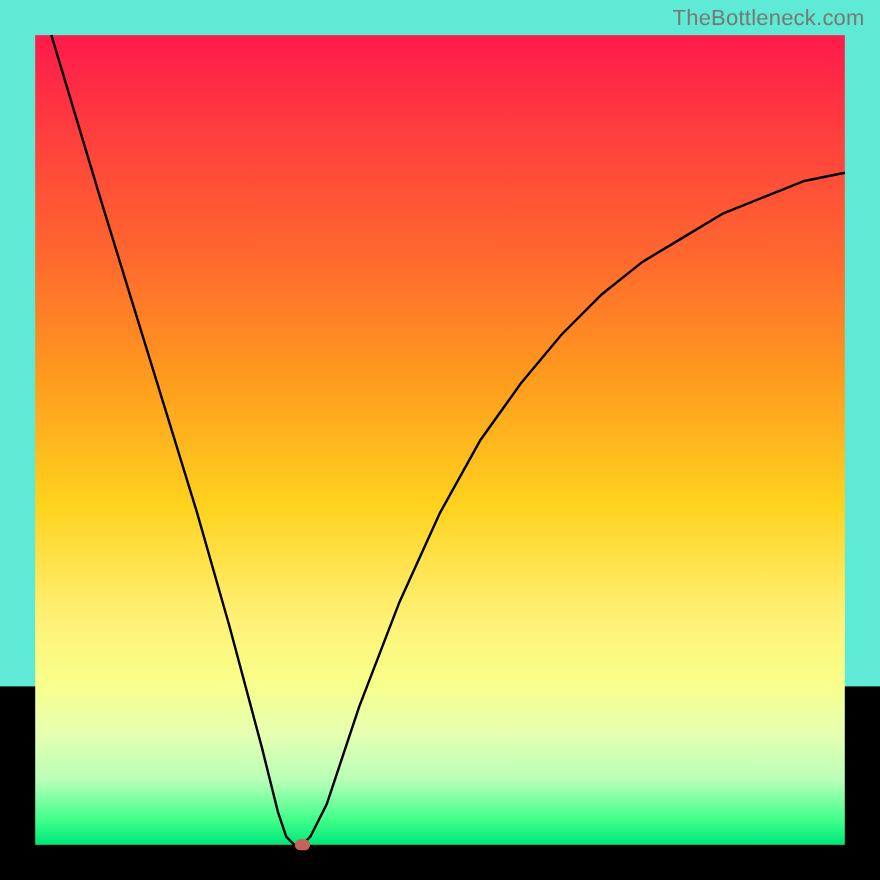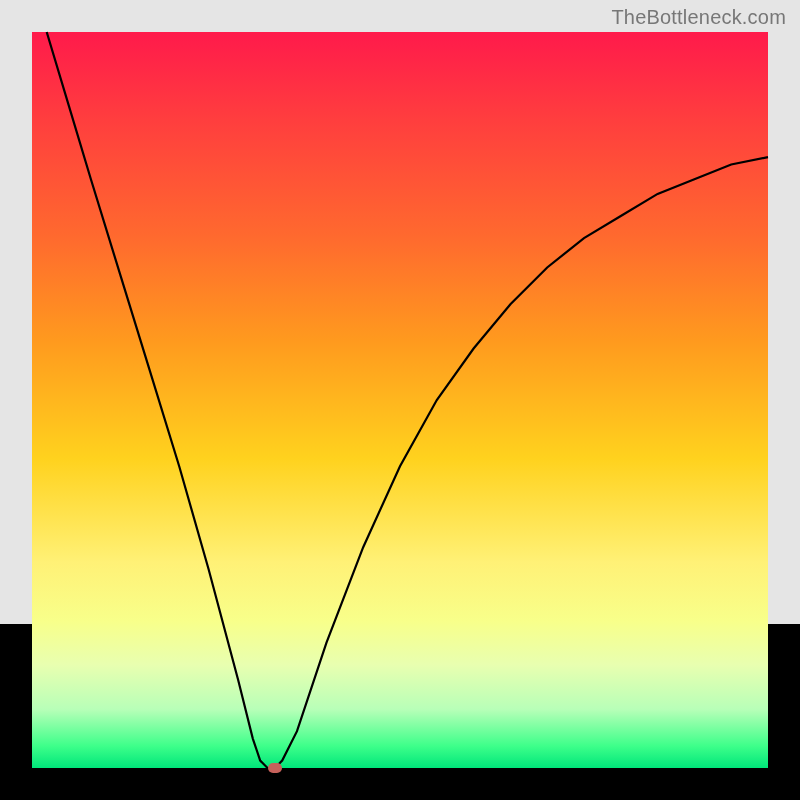--- a/index.html
+++ b/index.html
@@ -8,21 +8,21 @@
     width: 800px;
     height: 800px;
     background: #000;
     font-family: Arial, Helvetica, sans-serif;
     overflow: hidden;
   }
   .frame {
     position: relative;
     width: 800px;
     height: 624px;
-    background: #e5e5e5;
+    background: #5eead4;
   }
   .plot-area {
     position: absolute;
     left: 32px;
     top: 32px;
     width: 736px;
     height: 736px;
     background: linear-gradient(
       to bottom,
       #ff1a4b 0%,

